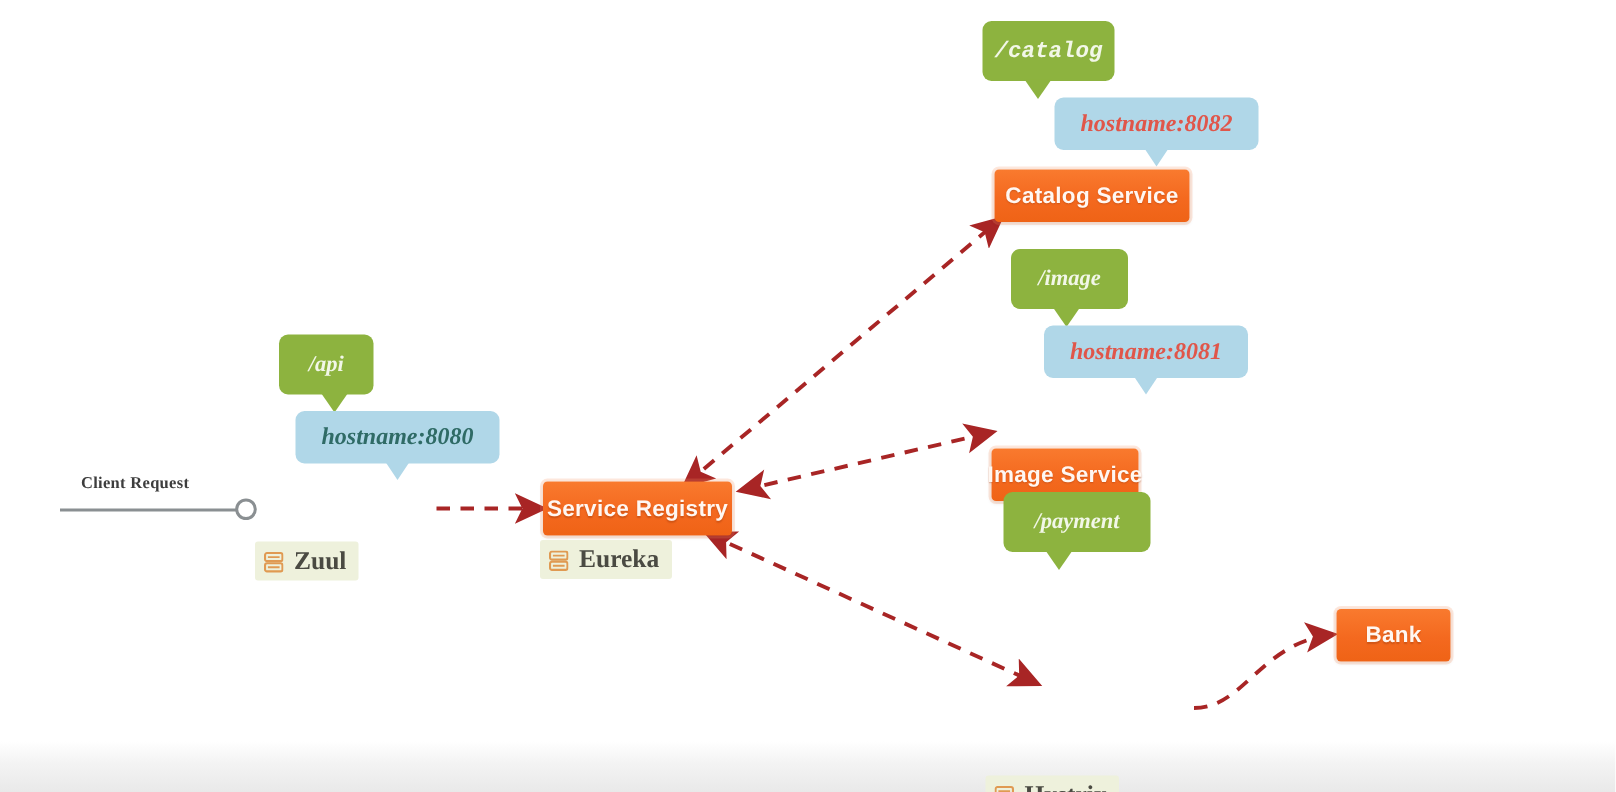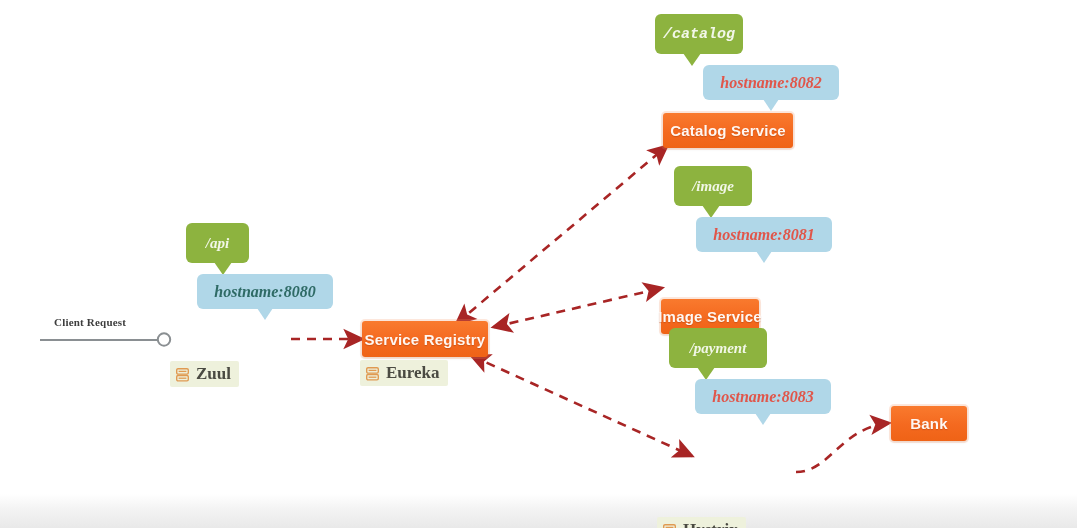--- a/index.html
+++ b/index.html
@@ -183,21 +183,20 @@
   <div class="node" style="left:663px;top:113px;width:130px;height:35px;">Catalog Service</div>
 
   <div class="green" style="left:674px;top:166px;width:78px;height:40px;">/image</div>
 
   <div class="blue red-text" style="left:649px;top:217px;width:136px;height:35px;">hostname:8081</div>
 
   <div class="node" style="left:661px;top:263px;width:98px;height:35px;margin-top:36px;">Image Service</div>
 
   <div class="green" style="left:669px;top:328px;width:98px;height:40px;">/payment</div>
 
-  <div class="blue red-text" style="left:648px;top:379px;width:136px;height:35px;">hostname:8083</div>
 
 
   <div class="badge" style="left:657px;top:493px;margin-top:24px;">
     <span class="stack-icon">
       <svg width="13" height="14" viewBox="0 0 13 14">
         <rect x="0.7" y="0.7" width="11.6" height="5.4" rx="1.3" fill="none" stroke="#e09a52" stroke-width="1.4"></rect>
         <rect x="0.7" y="7.5" width="11.6" height="5.4" rx="1.3" fill="none" stroke="#e09a52" stroke-width="1.4"></rect>
         <line x1="2.6" y1="3.4" x2="10.4" y2="3.4" stroke="#e09a52" stroke-width="1.3"></line>
         <line x1="2.6" y1="10.2" x2="10.4" y2="10.2" stroke="#e09a52" stroke-width="1.3"></line>
       </svg>

